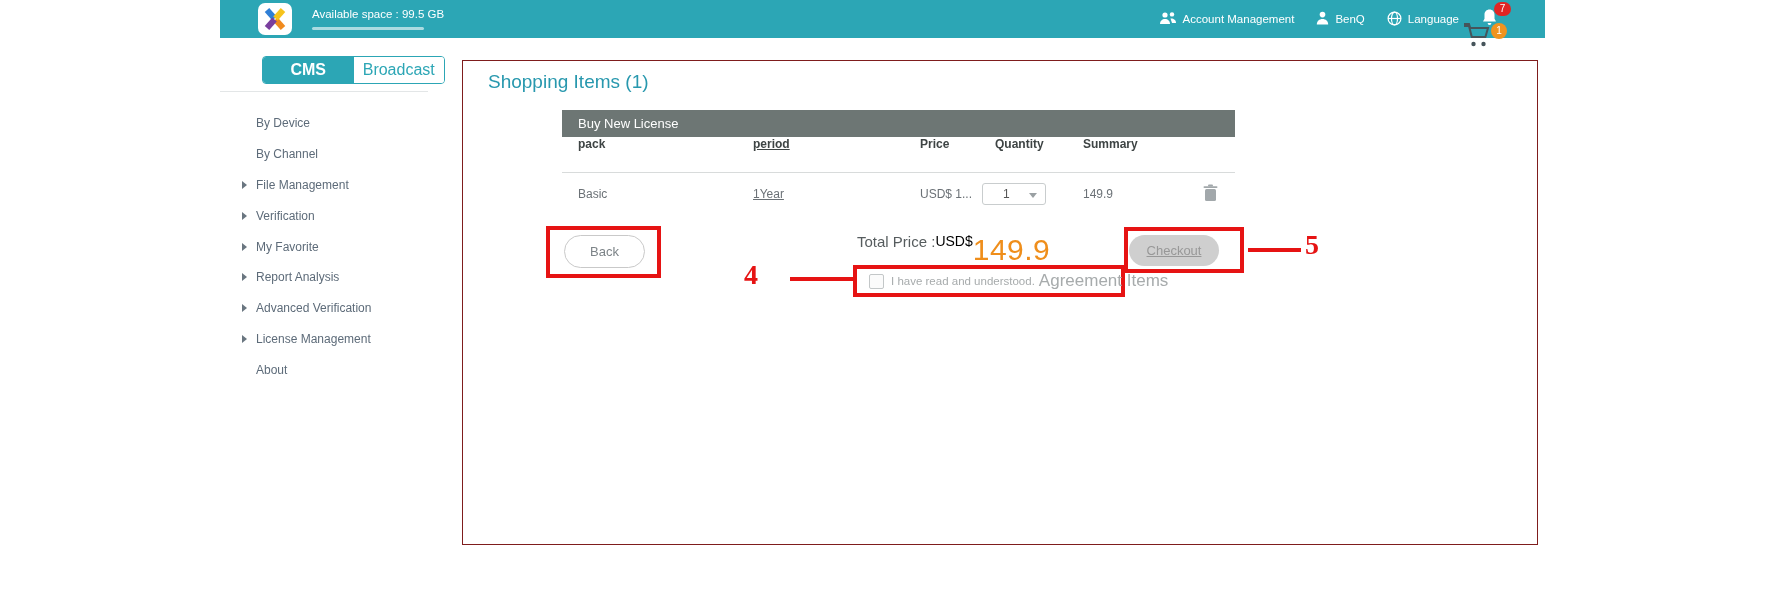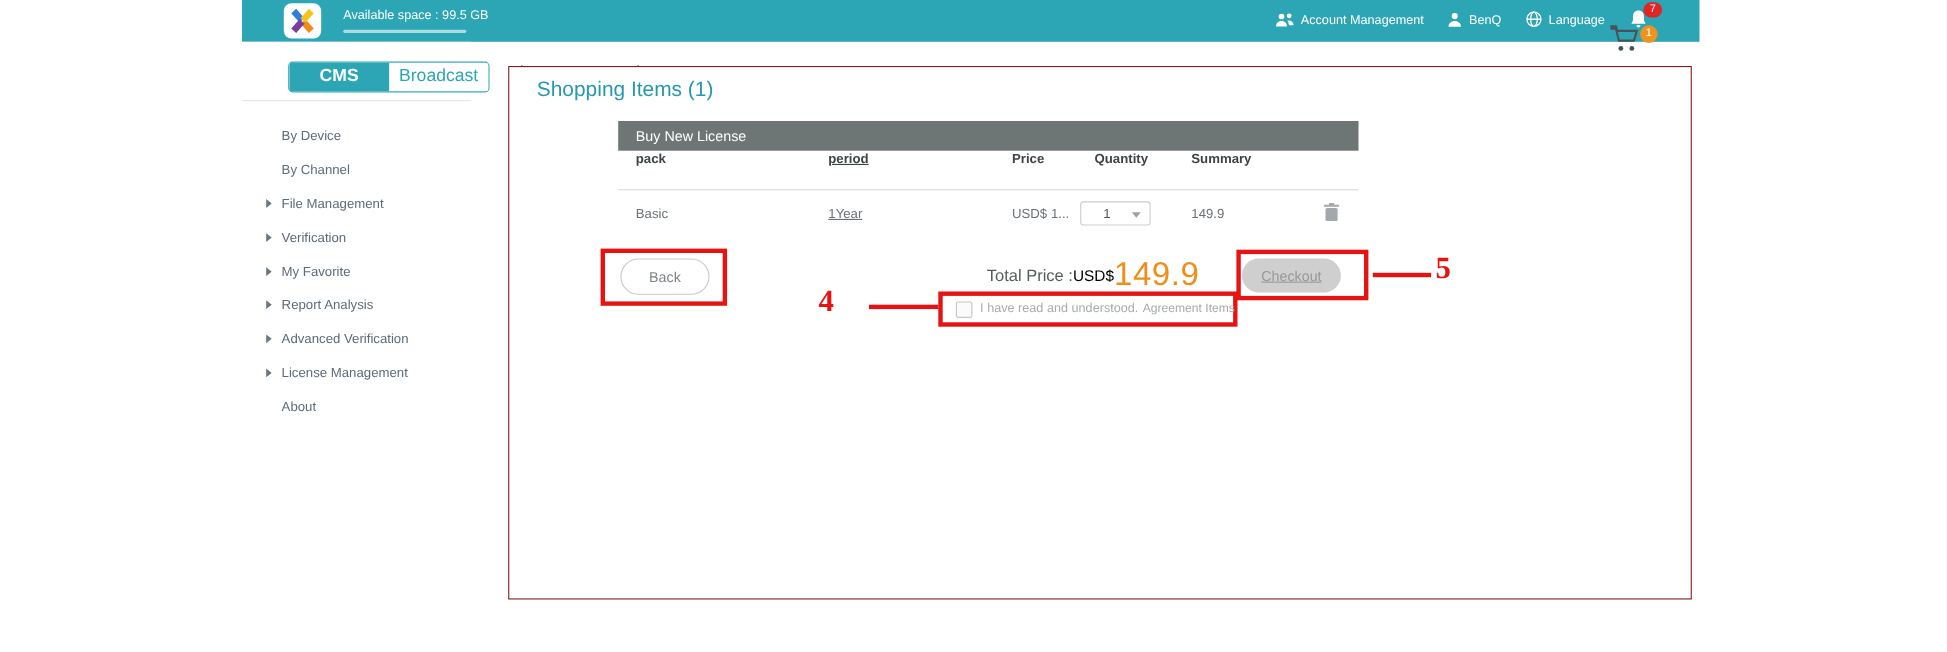--- a/index.html
+++ b/index.html
@@ -67,30 +67,30 @@
   .qty-caret { position:absolute; right:8px; top:9px; width:0; height:0;
     border-left:4px solid transparent; border-right:4px solid transparent;
     border-top:5px solid #9aa0a3; }
 
   
   .annot-box { position:absolute; border:4px solid #e61313; }
   .box-back { left:83px; top:165px; width:115px; height:52px; }
   .btn-back { position:absolute; left:14px; top:5px; width:81px; height:33px; background:#fff;
     border:1px solid #c9c9c9; border-radius:17px; color:#7d8488; font-size:13px; cursor:pointer; }
   .total-wrap { position:absolute; left:394px; top:172px; width:230px; display:flex;
-    align-items:center; white-space:nowrap;margin-left:40px; }
+    align-items:flex-start; white-space:nowrap; }
   .total-label { font-size:15px; color:#565c5e; }
   .total-currency { font-size:14px; color:#000000; }
   .total-value { font-size:30px; color:#ef8e1b; letter-spacing:0.5px; }
   .box-agree { left:390px; top:204px; width:272px; height:32px; display:flex; align-items:center;
     padding-left:12px; }
   .chk { width:15px; height:15px; border:1px solid #c3c7c8; background:#fbfbfb; border-radius:2px;
     cursor:pointer; flex:none; }
   .agree-text { font-size:11.5px; color:#a7abac; margin-left:7px; white-space:nowrap; }
-  .agree-link { font-size:11px; color:#a7abac; margin-left:4px; white-space:nowrap; cursor:pointer; }
+  .agree-link { font-size:17px; color:#a7abac; margin-left:4px; white-space:nowrap; cursor:pointer; }
   .box-checkout { left:661px; top:166px; width:120px; height:46px; }
   .btn-checkout { position:absolute; left:1px; top:4px; width:90px; height:31px;
     background:#cfcfcf; border:none; border-radius:16px; color:#989898; font-size:13px;
     cursor:default;text-decoration:underline; }
   .annot-line { position:absolute; height:4px; background:#e61313; }
   .line4 { left:327px; top:216px; width:63px; }
   .line5 { left:785px; top:187px; width:53px; }
   .annot-num { position:absolute; color:#e61313; font-size:28px; font-weight:bold;
     font-family:"Liberation Serif", serif; }
   .num4 { left:281px; top:198px; }

